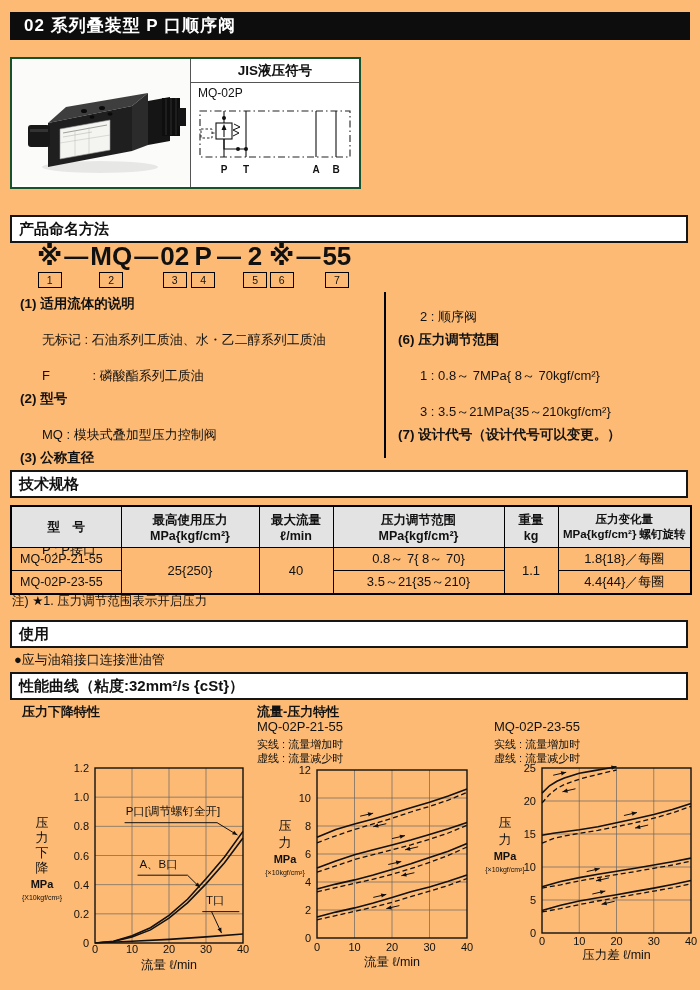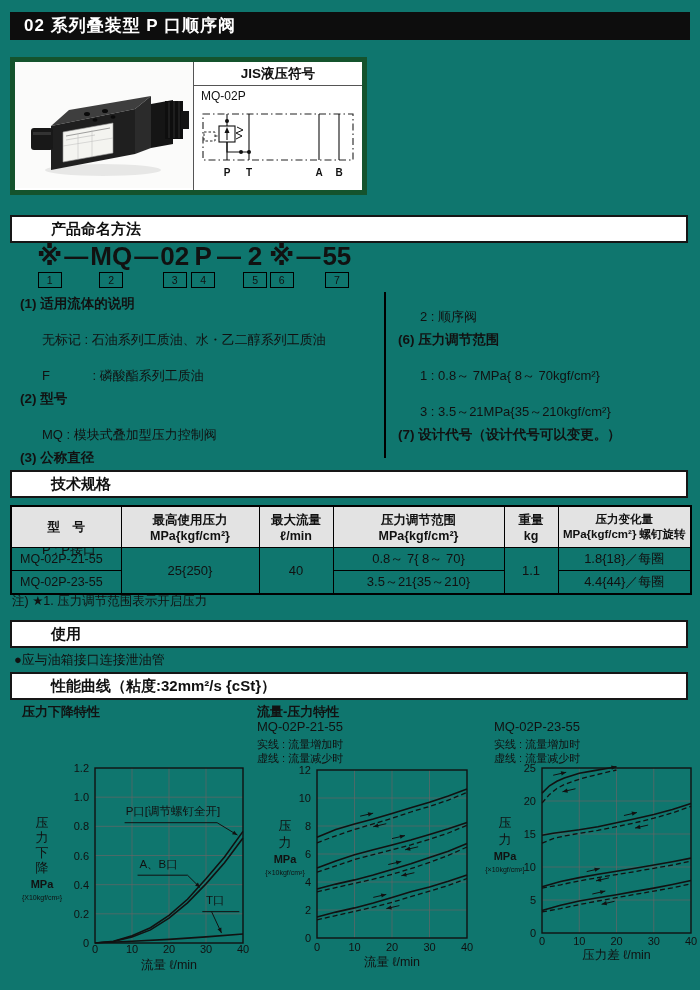--- a/index.html
+++ b/index.html
@@ -1,30 +1,30 @@
 <!DOCTYPE html>
 <html><head>
 <meta charset="utf-8">
 <style>
   html,body{margin:0;padding:0;background:#e8e8e8;}
-  #page{position:relative;width:700px;height:990px;background:#0f766e;
+  #page{position:relative;width:700px;height:990px;background:#fdba74;
         font-family:"Liberation Sans","DejaVu Sans",sans-serif;color:#111;overflow:hidden;}
   .abs{position:absolute;}
   
   #titlebar{left:10px;top:12px;width:680px;height:28px;background:#0d0d0d;}
   #titlebar span{display:block;color:#fff;font-weight:bold;font-size:17px;line-height:28px;padding-left:14px;letter-spacing:1px;}
   
-  #overview-box{left:10px;top:57px;width:347px;height:128px;border:5px solid #14532d;background:#fff;}
+  #overview-box{left:10px;top:57px;width:347px;height:128px;border:2px solid #14532d;background:#fff;}
   #valve-photo-wrap{position:absolute;left:0;top:0;width:178px;height:126px;}
   #jis-panel{position:absolute;left:178px;top:0;right:0;bottom:0;border-left:1px solid #555;}
   #jis-head{height:23px;border-bottom:1px solid #555;text-align:center;font-weight:bold;font-size:13.5px;line-height:23px;}
   #jis-model{position:absolute;left:7px;top:27px;font-size:12px;text-align:right;}
   
   .sec-box{left:10px;width:674px;height:24px;border:2px solid #161616;background:#fff;}
-  .sec-box span{display:block;font-weight:bold;font-size:15px;line-height:24px;padding-left:7px;margin-left:32px;}
+  .sec-box span{display:block;font-weight:bold;font-size:15px;line-height:24px;padding-left:7px;}
   
   #model-code{left:36px;top:243px;display:flex;align-items:flex-start;}
   .code-seg{display:flex;flex-direction:column;align-items:center;margin:0 1px;}
   .code-big{font-size:26px;line-height:26px;font-weight:bold;letter-spacing:0;}
   .code-box{margin-top:3px;border:1px solid #000;height:14px;min-width:16px;padding:0 3px;
             font-size:10.5px;line-height:14px;text-align:center;}
   .code-dash .code-big{font-size:24px;}
   
   #naming-cols{left:20px;top:290px;width:664px;height:175px;font-size:13px;}
   .nm-col{position:absolute;top:0;}

